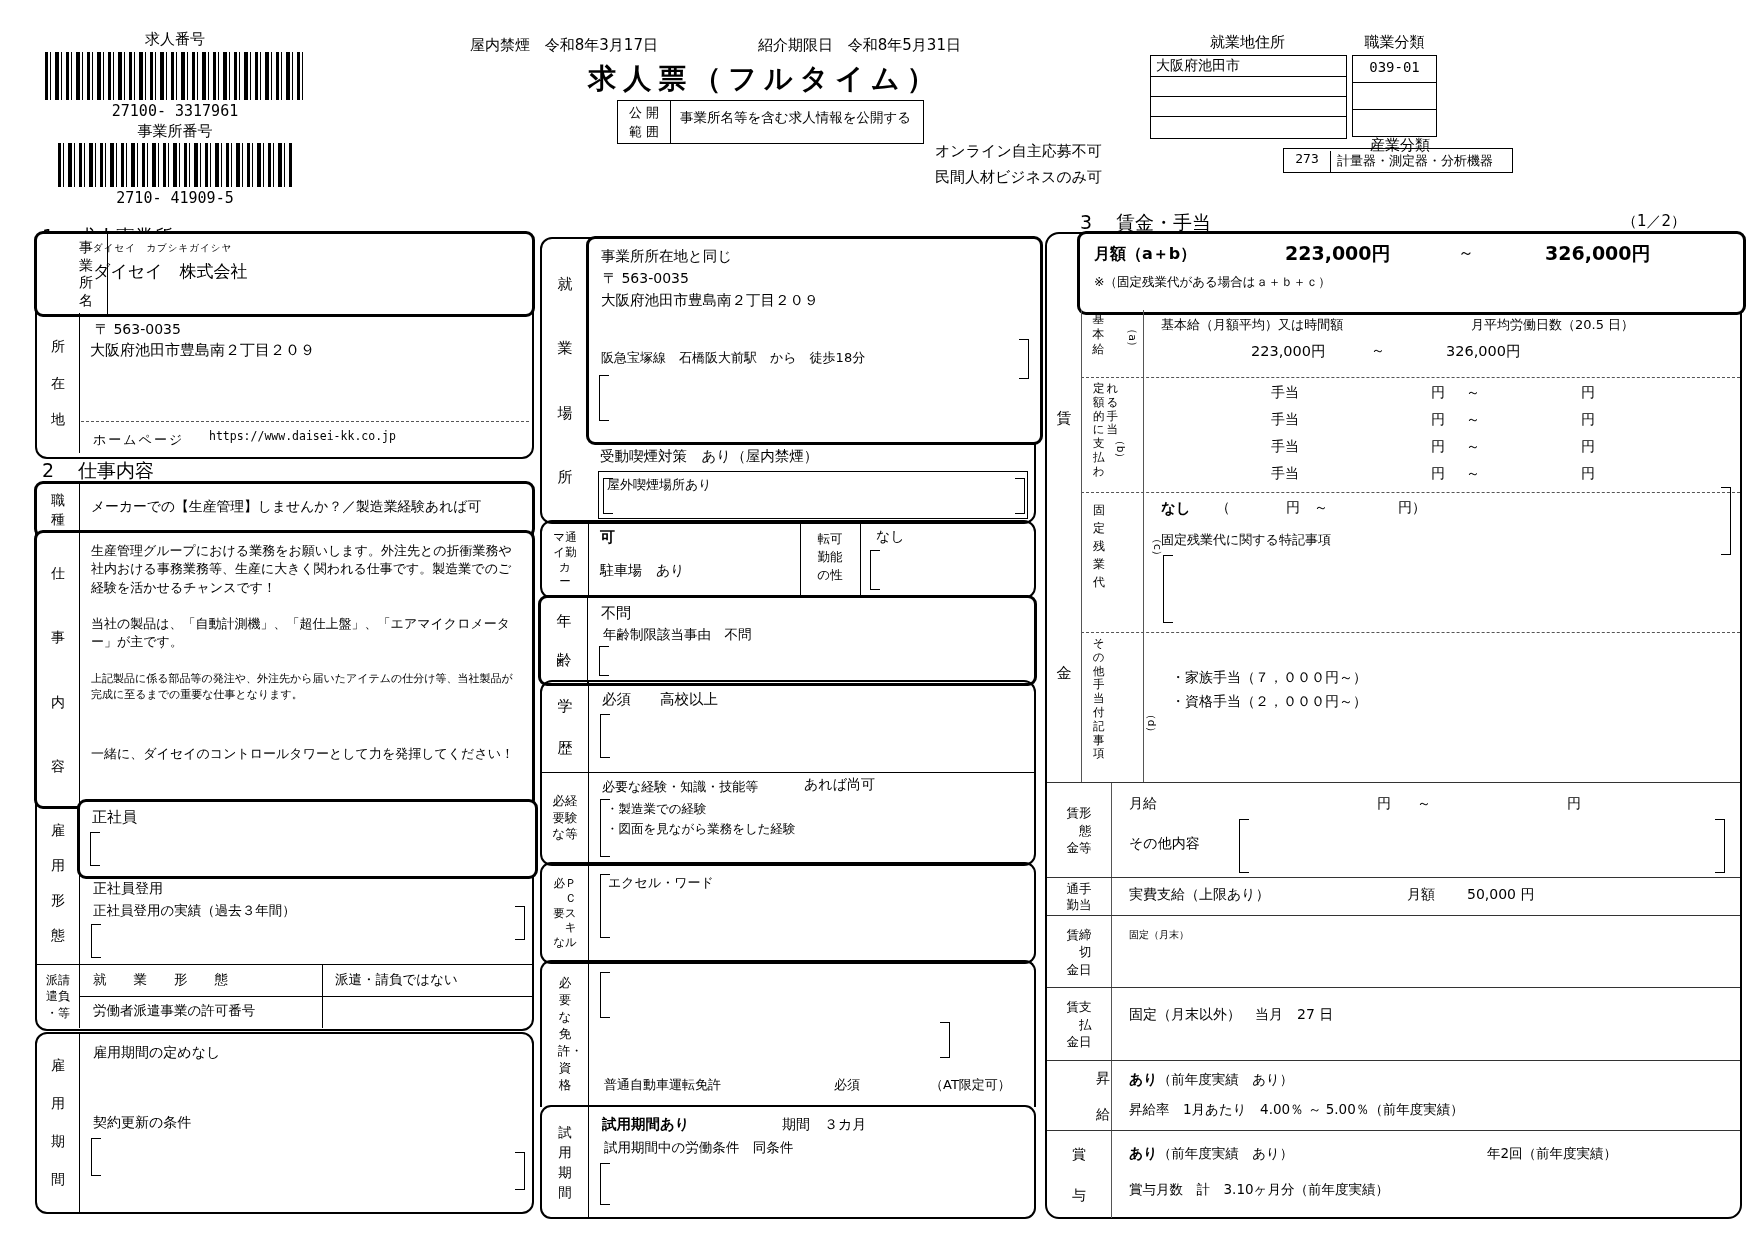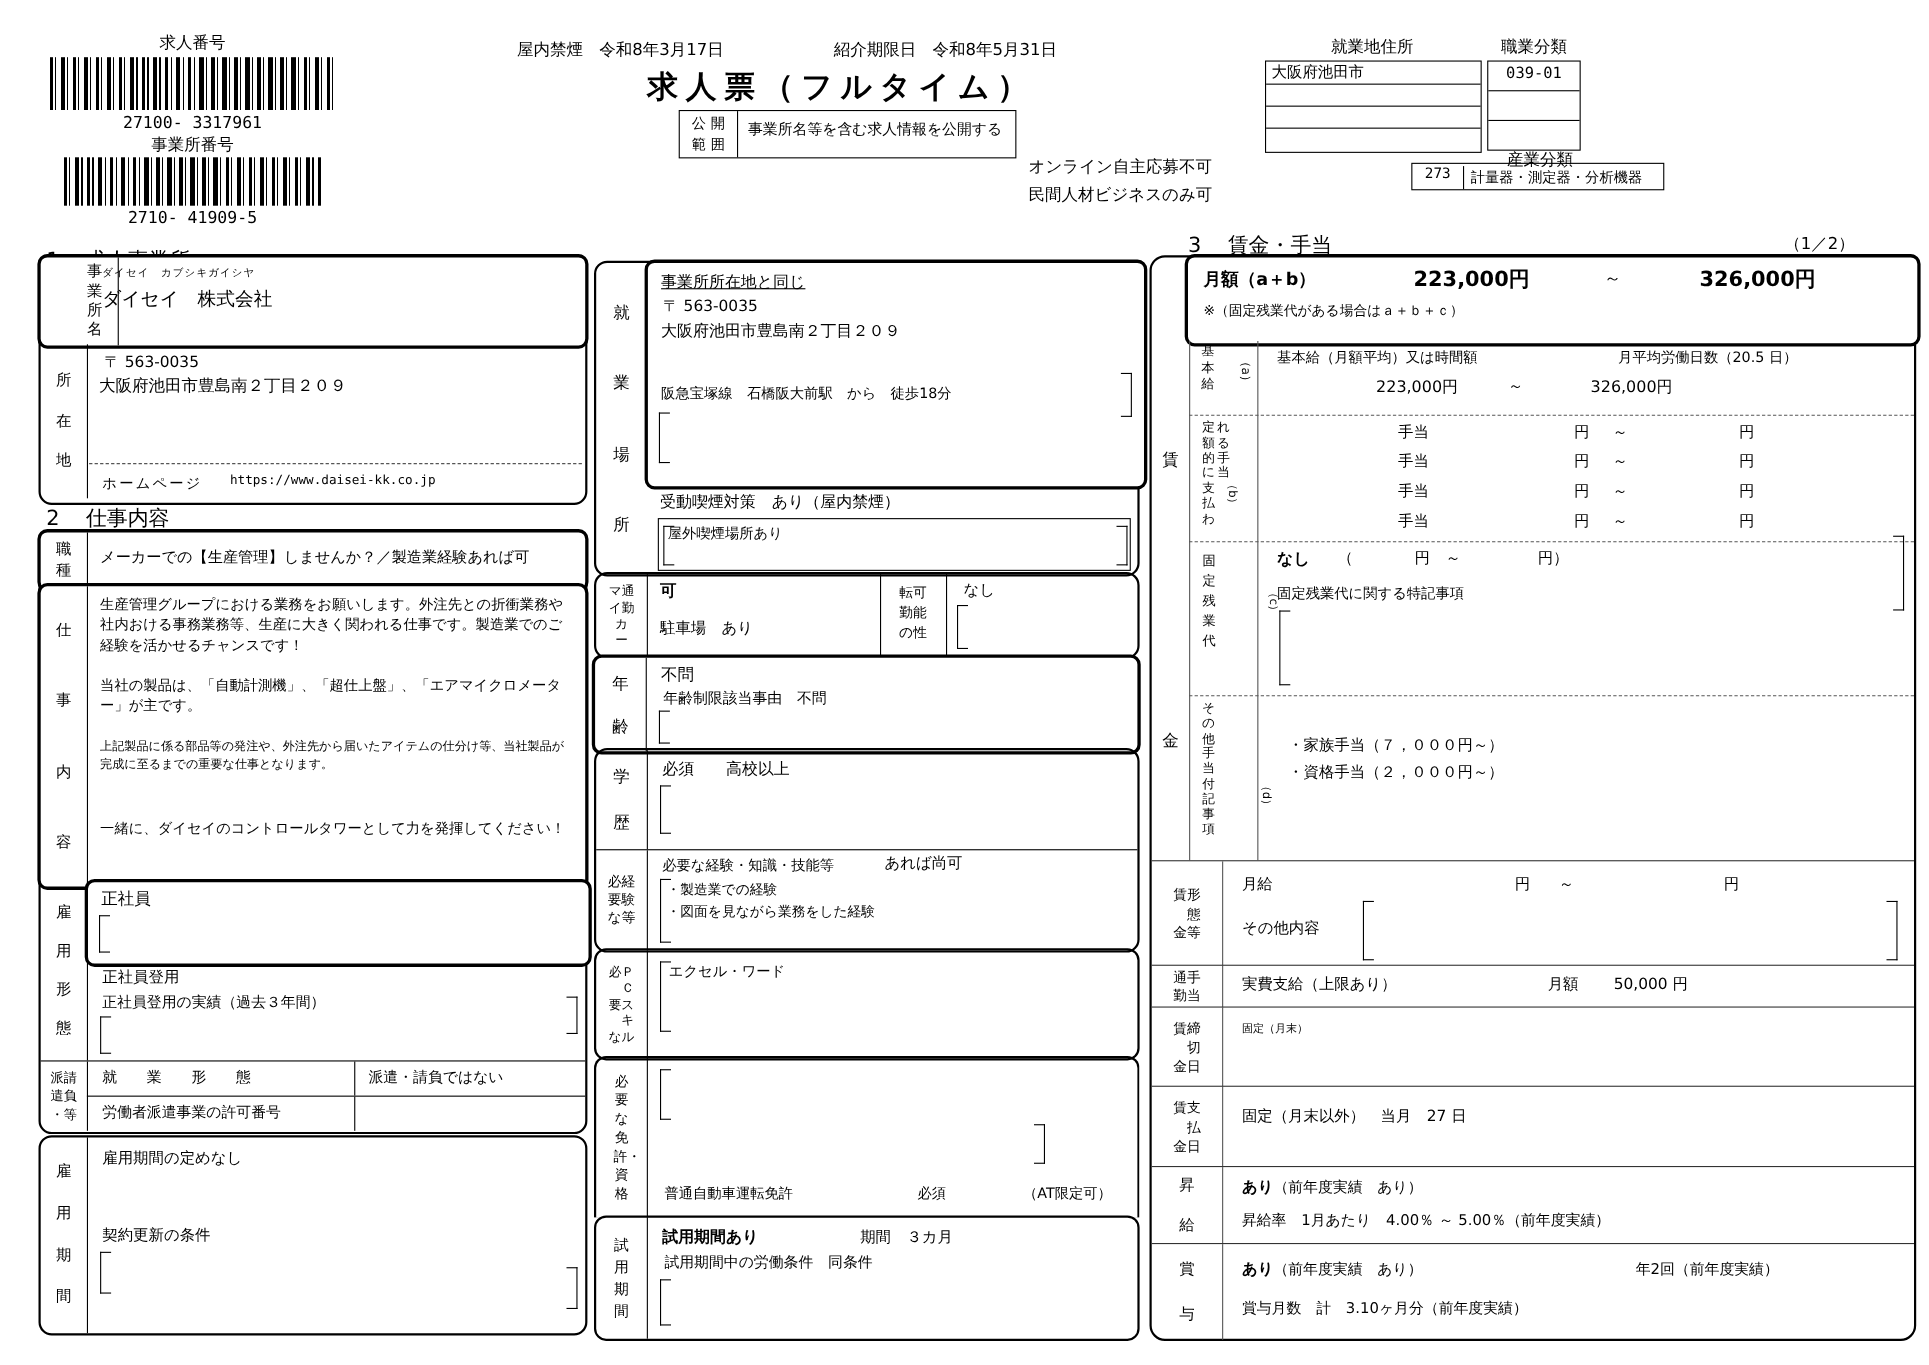--- a/index.html
+++ b/index.html
@@ -159,21 +159,21 @@
     <div class="abs" style="left:56px;top:80px;font-size:14px;">契約更新の条件</div>
     <div class="abs bl" style="left:54px;top:104px;height:36px;"></div>
     <div class="abs br" style="left:478px;top:118px;height:36px;"></div>
   </div>
 
   <div class="abs box2" style="left:540px;top:237px;width:492px;height:283px;">
     <div class="lc" style="width:46px;border-right:none;">
       <div class="vs" style="width:1.15em;font-size:15px;line-height:4.3;">就業場所</div>
     </div>
     <div class="abs box4" style="left:44px;top:-3px;width:451px;height:203px;background:#fff;">
-      <div class="abs" style="left:12px;top:8px;font-size:14.5px;text-decoration:underline;">事業所所在地と同じ</div>
+      <div class="abs" style="left:12px;top:8px;font-size:14.5px;">事業所所在地と同じ</div>
       <div class="abs" style="left:14px;top:31px;font-size:14px;">〒 563-0035</div>
       <div class="abs" style="left:12px;top:52px;font-size:14.5px;">大阪府池田市豊島南２丁目２０９</div>
       <div class="abs" style="left:12px;top:110px;font-size:13px;">阪急宝塚線　石橋阪大前駅　から　徒歩18分</div>
       <div class="abs bl" style="left:10px;top:136px;height:44px;"></div>
       <div class="abs br" style="left:430px;top:100px;height:38px;"></div>
     </div>
     <div class="abs" style="left:58px;top:208px;font-size:14.5px;">受動喫煙対策　あり（屋内禁煙）</div>
     <div class="abs" style="left:56px;top:232px;width:428px;height:46px;border:1.5px solid #000;">
       <div class="abs" style="left:8px;top:4px;font-size:13px;">屋外喫煙場所あり</div>
       <div class="abs bl" style="left:4px;top:6px;height:34px;"></div>
@@ -372,21 +372,21 @@
     </div>
 
     <div class="abs" style="left:0;top:753px;width:100%;height:73px;border-top:1.5px solid #333;">
       <div class="lc pre" style="width:64px;font-size:12.5px;line-height:1.4;text-align:center;border-right:1.2px solid #555;">賃支
 　払
 金日</div>
       <div class="abs" style="left:82px;top:18px;font-size:14px;">固定（月末以外）　当月　27 日</div>
     </div>
 
     <div class="abs" style="left:0;top:826px;width:100%;height:70px;border-top:1.5px solid #333;">
-      <div class="lc" style="width:64px;border-right:1.2px solid #555;">
+      <div class="lc" style="width:64px;border-right:1.2px solid #555;justify-content:flex-end;">
         <div class="vs" style="width:1.15em;font-size:14px;line-height:2.6;">昇給</div>
       </div>
       <div class="abs" style="left:82px;top:10px;font-size:14px;">
         <span class="b">あり</span><span style="font-size:13.5px;">（前年度実績　あり）</span>
       </div>
       <div class="abs" style="left:82px;top:40px;font-size:13.5px;">昇給率　1月あたり　4.00％ ～ 5.00％（前年度実績）</div>
     </div>
 
     <div class="abs" style="left:0;top:896px;width:100%;height:87px;border-top:1.5px solid #333;">
       <div class="lc" style="width:64px;border-right:1.2px solid #555;">

